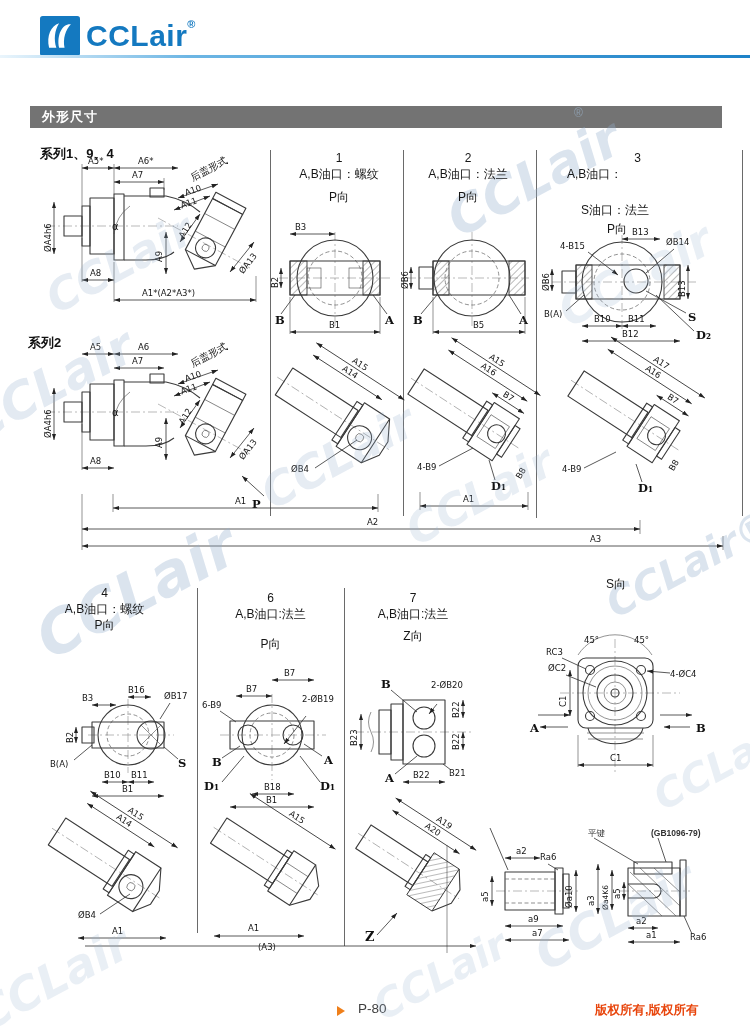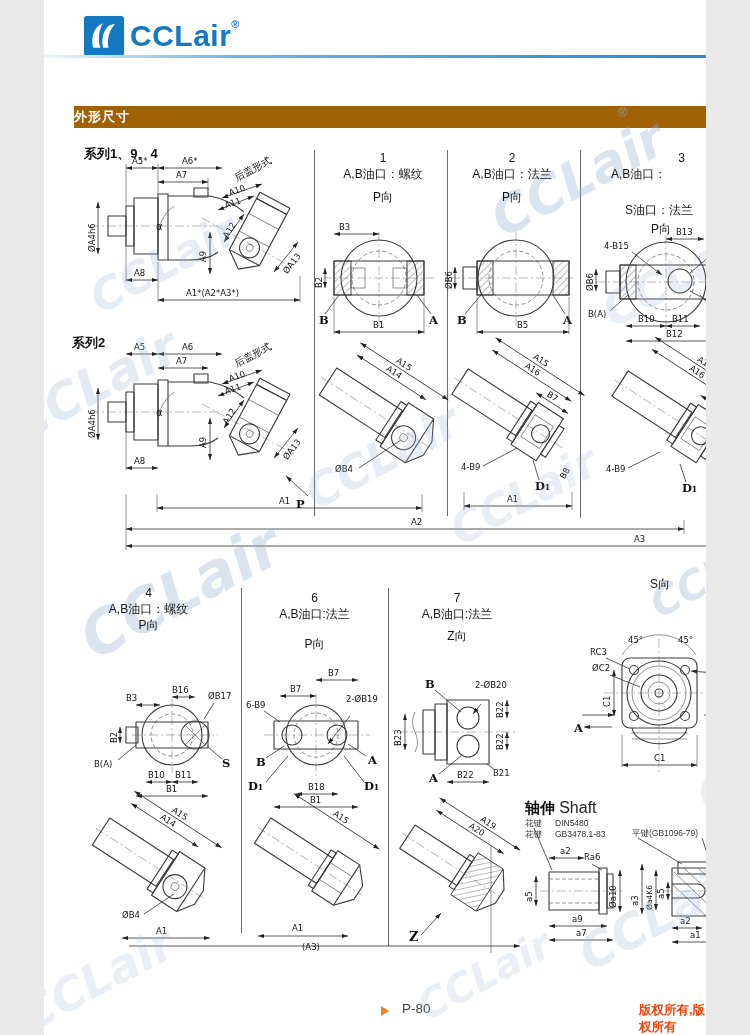--- a/index.html
+++ b/index.html
@@ -1,45 +1,45 @@
 <!DOCTYPE html>
 <html><head>
 <meta charset="utf-8">
 <style>
   html,body{margin:0;padding:0;background:#e9e9e9;}
-  .page{position:relative;width:662px;height:1035px;background:#ffffff;margin:0 auto;
+  .page{position:relative;width:750px;height:1035px;background:#ffffff;margin:0 auto;
         font-family:"Liberation Sans",sans-serif;overflow:hidden;}
   
   .logo-box{position:absolute;left:40px;top:16px;width:40px;height:40px;}
   .logo-text{position:absolute;left:86px;top:18px;font-size:30px;font-weight:800;
              color:#1479c0;letter-spacing:.5px;}
   .logo-reg{font-size:11px;vertical-align:18px;font-weight:700;color:#1479c0;}
   .tagline{position:absolute;left:430px;top:30px;width:282px;text-align:right;
            color:#ee4a0c;font-weight:bold;font-size:16.5px;letter-spacing:.5px;}
   .blue-rule{position:absolute;left:0;top:55px;width:750px;height:3px;
              background:linear-gradient(90deg,#eaf5fc,#6db6e4 25%,#1d82c8);}
-  .banner{position:absolute;left:30px;top:106px;width:692px;height:22px;background:#a16207;
-          color:#fff;font-size:13px;font-weight:bold;line-height:22px;padding-left:0;
+  .banner{position:absolute;left:30px;top:106px;width:692px;height:22px;background:#737373;
+          color:#fff;font-size:13px;font-weight:bold;line-height:22px;padding-left:12px;
           box-sizing:border-box;letter-spacing:1px;}
   .banner-reg{position:absolute;left:574px;top:106px;font-size:12px;color:#93a7ba;opacity:.8;}
   
   .series-label{position:absolute;font-size:13px;font-weight:bold;color:#111;}
   .colhead{position:absolute;text-align:center;color:#161616;font-size:12px;line-height:1.35;z-index:4;}
   .colhead .view{margin-top:7px;}
   .colhead.left3{text-align:left;}
   .colhead.left3 .l1{padding-left:22px;} .colhead.left3 .l2{padding-left:36px;margin-top:20px;}
   .colhead.left3 .l3{padding-left:62px;margin-top:2px;}
   .vsep{position:absolute;width:1px;background:#6a6a6a;}
   .shaft-head{position:absolute;left:481px;top:799px;z-index:4;color:#111;}
   .shaft-title{font-size:15px;font-weight:bold;}
   .shaft-title .en{font-weight:normal;font-size:16px;color:#222;}
   .shaft-row{font-size:8.5px;color:#333;line-height:1.3;}
   .shaft-row .lab{display:inline-block;width:30px;}
   .key-row{position:absolute;left:588px;top:828px;font-size:8.5px;color:#333;z-index:4;}
-  .key-row .std{}
+  .key-row .std{margin-left:46px;font-weight:bold;}
   
   .tri{position:absolute;left:337px;top:1006px;width:0;height:0;
        border-left:8px solid #ef7f1a;border-top:5px solid transparent;border-bottom:5px solid transparent;}
   .page-num{position:absolute;left:358px;top:1001px;font-size:13.5px;color:#3f3f3f;}
   .copyright{position:absolute;left:595px;top:1002px;font-size:12.5px;font-weight:bold;color:#e8450c;}
   
   .wm{position:absolute;font-style:italic;font-weight:bold;color:rgba(150,175,205,.34);
       transform:rotate(-28deg);z-index:3;pointer-events:none;white-space:nowrap;
       font-family:"DejaVu Sans",sans-serif;}
   
@@ -654,25 +654,20 @@
     <div>A,B油口:法兰</div>
     <div class="view" style="margin-top:14px">P向</div>
   </div>
   <div class="colhead" style="left:348px;top:590px;width:130px">
     <div class="num">7</div>
     <div>A,B油口:法兰</div>
     <div class="view" style="margin-top:6px">Z向</div>
   </div>
   <div class="colhead" style="left:586px;top:576px;width:60px">S向</div>
 
-  <div class="shaft-head">
-    <div class="shaft-title"><span>轴伸</span> <span class="en">Shaft</span></div>
-    <div class="shaft-row"><span class="lab">花键</span><span>DIN5480</span></div>
-    <div class="shaft-row"><span class="lab">花键</span><span>GB3478.1-83</span></div>
-  </div>
   <div class="key-row">
     <span>平键</span><span class="std">(GB1096-79)</span>
   </div>
 
   <div class="wm" style="left:440px;top:148px;font-size:52px">CCLair</div>
   <div class="wm" style="left:40px;top:238px;font-size:44px;opacity:.7">CCLair</div>
   <div class="wm" style="left:-40px;top:356px;font-size:50px;opacity:.8">CCLair</div>
   <div class="wm" style="left:255px;top:430px;font-size:46px;opacity:.7">CCLair</div>
   <div class="wm" style="left:552px;top:248px;font-size:46px;opacity:.6">CCLair</div>
   <div class="wm" style="left:28px;top:556px;font-size:60px">CCLair</div>

